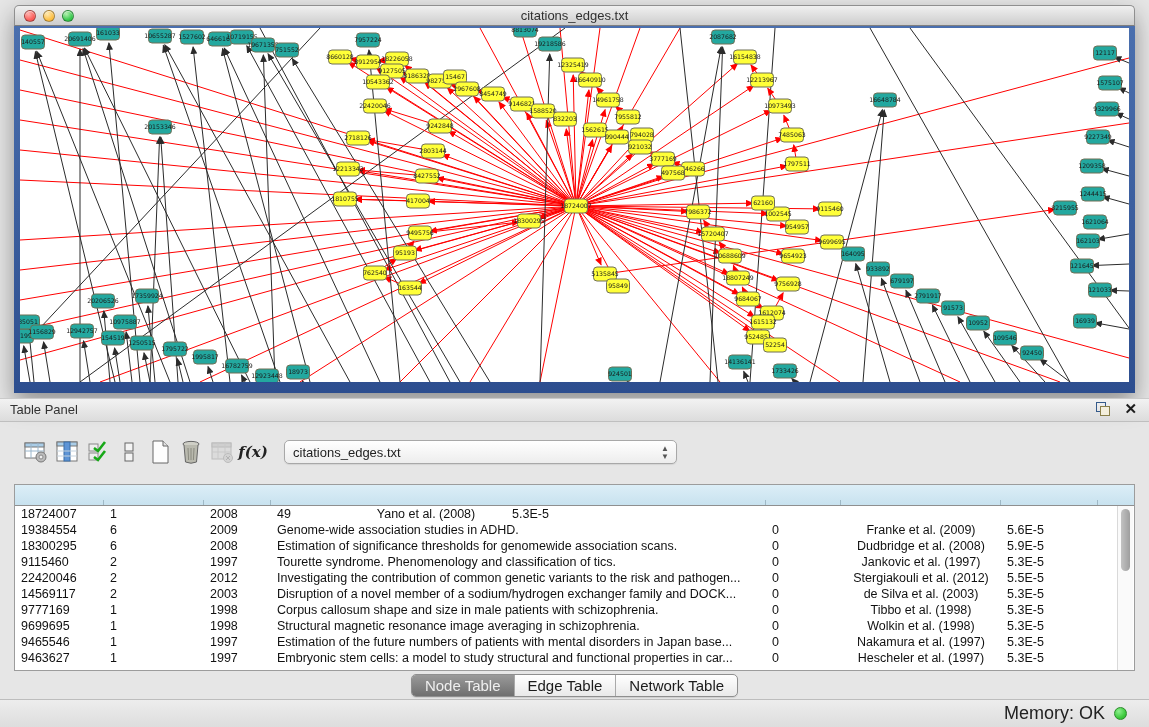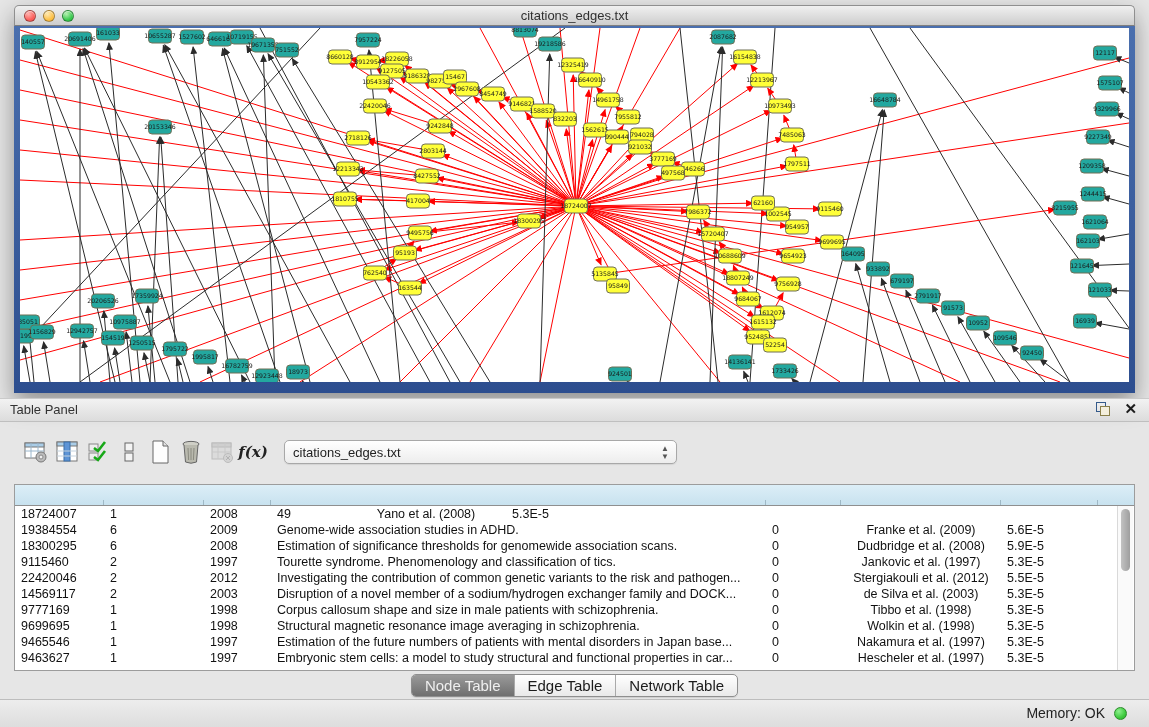--- a/index.html
+++ b/index.html
@@ -62,21 +62,21 @@
   .seg{display:flex;border:1px solid #8f8f8f;border-radius:5px;overflow:hidden;height:21px;
     background:linear-gradient(#ffffff,#e9e9e9);box-shadow:0 1px 1px rgba(0,0,0,.1);}
   .seg button{all:unset;font-family:"Liberation Sans",sans-serif;font-size:15px;color:#1b1b1b;
     padding:0 13px;line-height:21px;border-right:1px solid #a9a9a9;cursor:default;}
   .seg button:last-child{border-right:none;}
   .seg button.active{background:linear-gradient(#9a9a9a,#6f6f6f);color:#efefef;}
 
   
   #status-bar{position:absolute;left:0;top:699px;width:1149px;height:28px;
     background:linear-gradient(#ededed,#dddddd);border-top:1px solid #bdbdbd;box-sizing:border-box;}
-  #status-bar .mem{position:absolute;right:44px;top:0;line-height:27px;font-size:14px;color:#222;}
+  #status-bar .mem{position:absolute;right:44px;top:0;line-height:27px;font-size:18px;color:#222;}
   .mem-dot{position:absolute;right:22px;top:7px;width:13px;height:13px;border-radius:50%;
     background:radial-gradient(circle at 35% 30%,#8ef08e,#3fcb3f 60%,#2ba42b);
     border:1px solid #2a8c2a;box-sizing:border-box;}
 </style>
 </head>
 <body>
 
 <div id="net-window">
   <div class="titlebar">
     <div class="traffic">

